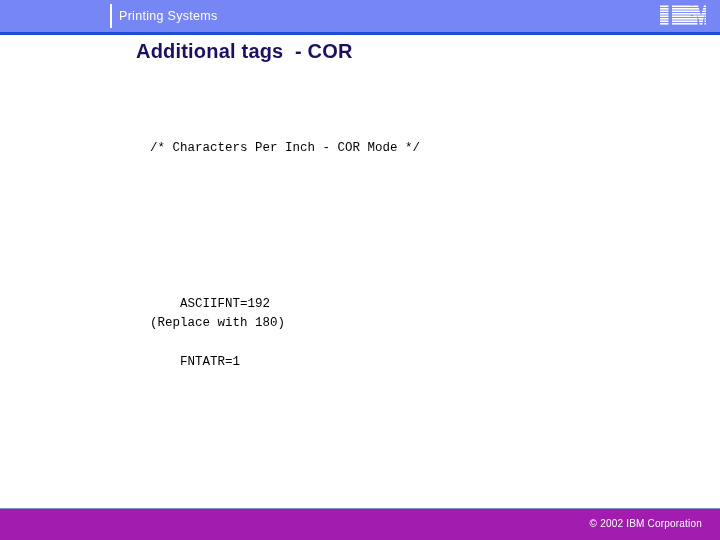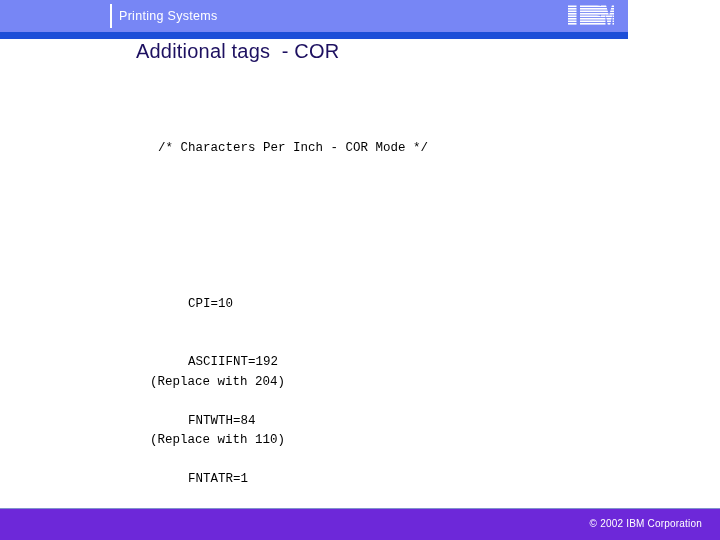--- a/index.html
+++ b/index.html
@@ -13,24 +13,24 @@
     font-family: "Liberation Sans", sans-serif;
     overflow: hidden;
     position: relative;
   }
 
   
   #header-band {
     position: absolute;
     left: 0;
     top: 0;
-    width: 628px;
+    width: 720px;
     height: 32px;
     background: #7786f5;
-    border-bottom: 7px solid #1d4ed8;
+    border-bottom: 3px solid #1d4ed8;
   }
   #header-accent-bar {
     position: absolute;
     left: 110px;
     top: 4px;
     width: 2px;
     height: 24px;
     background: #ffffff;
   }
   #header-title {
@@ -52,21 +52,21 @@
     width: 46px;
     height: 21px;
   }
 
   
   #slide-title {
     position: absolute;
     left: 136px;
     top: 40px;
     font-size: 20px;
-    font-weight: normal;
+    font-weight: bold;
     color: #1d1060;
     white-space: pre;
     letter-spacing: 0.2px;
   }
 
   
   #code-body {
     position: absolute;
     left: 120px;
     top: 80px;
@@ -78,39 +78,38 @@
   }
   .code-line {
     display: block;
     height: 19.5px;
     white-space: pre;
   }
   .code-line .col-a {
     display: inline-block;
     width: 176px;
     white-space: pre;
-    margin-left: 8px;
   }
   .code-line .col-b {
     display: inline-block;
     white-space: pre;
   }
   .code-gap {
     display: block;
     height: 19.5px;
   }
 
   
   #footer-band {
     position: absolute;
     left: 0;
     top: 508px;
     width: 720px;
     height: 32px;
-    background: #6d28d9;
+    background: #a21caf;
     border-top: 1px solid #8192cc;
   }
   #footer-copyright {
     position: absolute;
     right: 18px;
     top: 8px;
     font-size: 10px;
     line-height: 14px;
     color: #ffffff;
     white-space: nowrap;
@@ -155,30 +154,22 @@
 <div id="slide-title">Additional tags  - COR</div>
 
 <div id="code-body">
   <span class="code-line">
     <span class="col-a">/* Characters Per Inch - COR Mode */</span>
   </span>
   <span class="code-gap"></span>
 
   
   <span class="code-line">
-    <span class="col-a">    CPI=10</span>
-    <span class="col-b"></span>
-  </span>
-  <span class="code-line">
     <span class="col-a">    ASCIIFNT=192</span>
-    <span class="col-b">(Replace with 204)</span>
-  </span>
-  <span class="code-line">
-    <span class="col-a">    FNTWTH=84</span>
-    <span class="col-b">(Replace with 110)</span>
+    <span class="col-b">(Replace with 180)</span>
   </span>
   <span class="code-line">
     <span class="col-a">    FNTATR=1</span>
     <span class="col-b"></span>
   </span>
   
 
   
   
 

